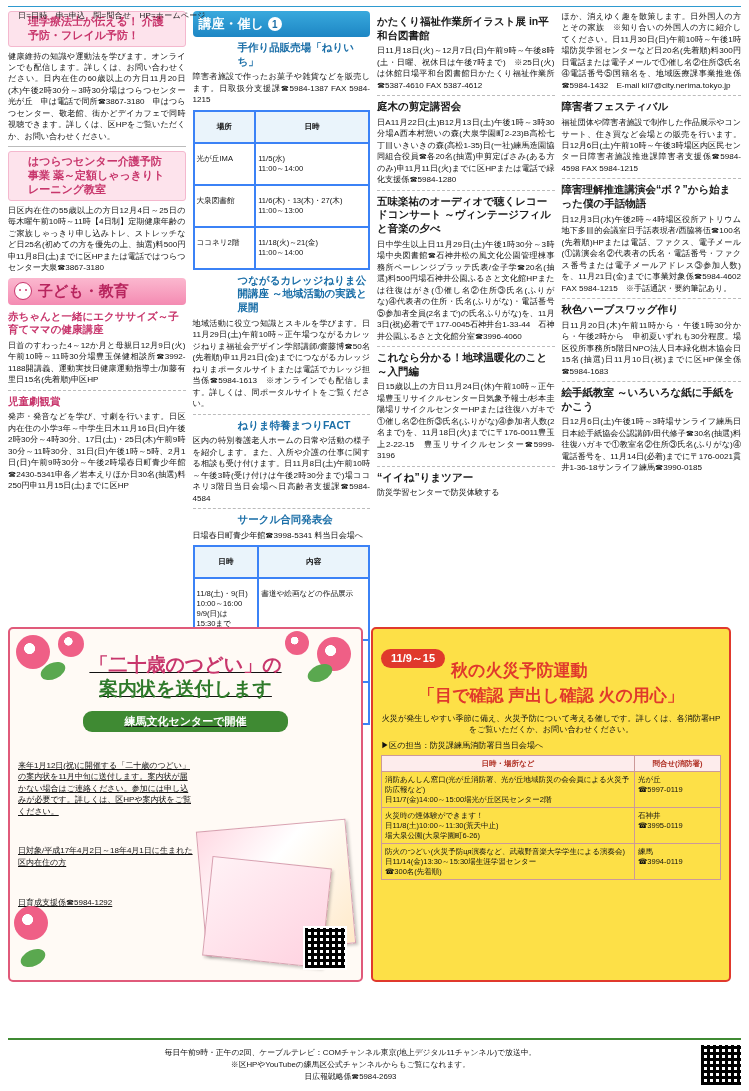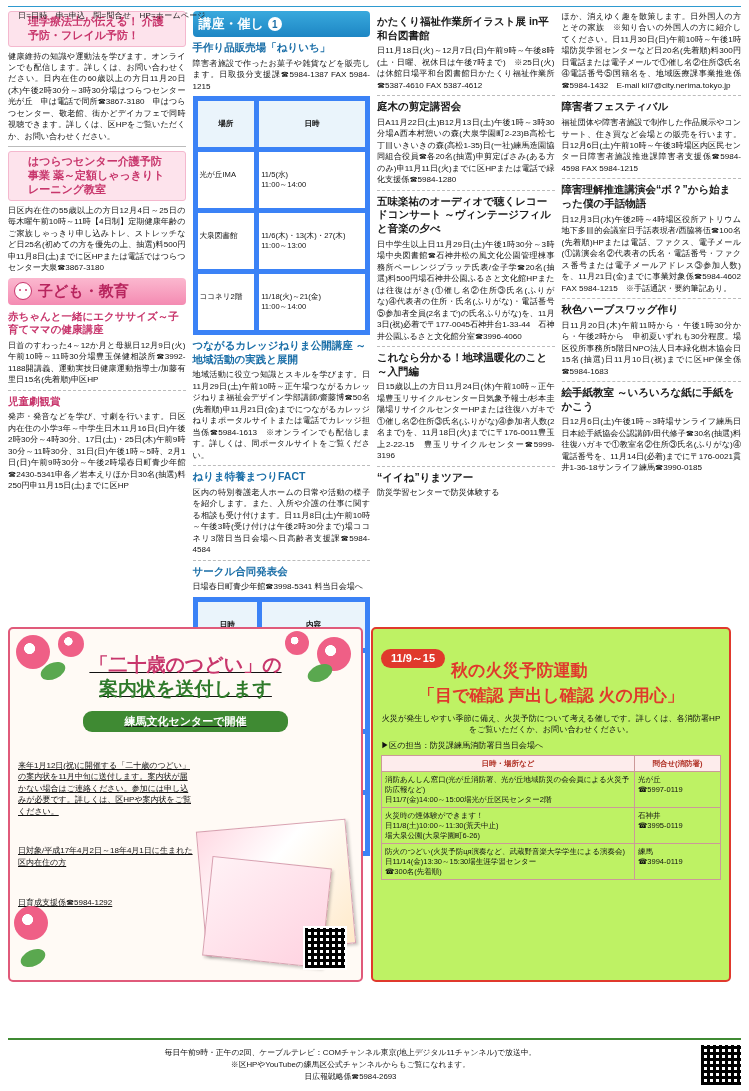--- a/index.html
+++ b/index.html
@@ -63,40 +63,40 @@
     background: linear-gradient(180deg,#fbb8cf,#f48bb2);
     color:#b8255e; border-radius:4px; padding:4px 6px;
     font-weight:bold; font-size:15px; margin-bottom:5px;
     display:flex; align-items:center; gap:6px;
   }
 
   h3.item-title {
     font-size: 10.5px; font-weight:bold; color:#1a1a1a;
     margin: 4px 0 3px 0; line-height:1.3;
   }
-  h3.item-title.blue { color:#1b6fa8; }
+  h3.item-title.blue { color:#1b6fa8;margin-left:45px; }
   h3.item-title.pink { color:#c8366c; }
   p.body { margin: 0 0 4px 0; line-height: 1.42; font-size: 8.1px; text-align: justify; }
   .rule { border-top:1px solid #bbb; margin:4px 0; }
   .dotrule { border-top:1px dashed #bbb; margin:4px 0; }
 
   
   table.mini { width:100%; border-collapse:collapse; font-size:7.6px; margin:2px 0 4px 0;}
-  table.mini th, table.mini td { border:5px solid #3b82f6; padding:18px 2px; vertical-align:top; }
+  table.mini th, table.mini td { border:2px solid #3b82f6; padding:10px 2px; vertical-align:top; }
   table.mini th { background:#eaf4fb; font-weight:bold; text-align:center; }
 
   
   .bottom { display:flex; gap:8px; margin-top:6px; height: 355px;}
   .promo-left {
     width: 355px; border:2px solid #e05a7a; border-radius:5px;
     background: #fffaf5; position:relative; overflow:hidden; padding:8px;text-decoration:underline;
   }
   .promo-right {
     width: 360px; border:2px solid #e0392c; border-radius:5px;
-    background:#bef264; padding:6px 8px; position:relative; overflow:hidden;
+    background:#fde047; padding:6px 8px; position:relative; overflow:hidden;
   }
   .promo-title-1 { font-size:19px; font-weight:bold; color:#c8366c; text-align:center; line-height:1.25; margin-top:16px;}
   .promo-title-2 { font-size:19px; font-weight:bold; color:#2f7a2a; text-align:center; line-height:1.25;}
   .venue-pill {
     margin: 10px auto 6px auto; width: 205px; text-align:center;
     background:#3f8a33; color:#fff; font-weight:bold; font-size:11px;
     padding:3px 0; border-radius:9px;
   }
   .promo-text { font-size:8px; line-height:1.45; width:175px;margin-top:28px; }
   .flyer {

